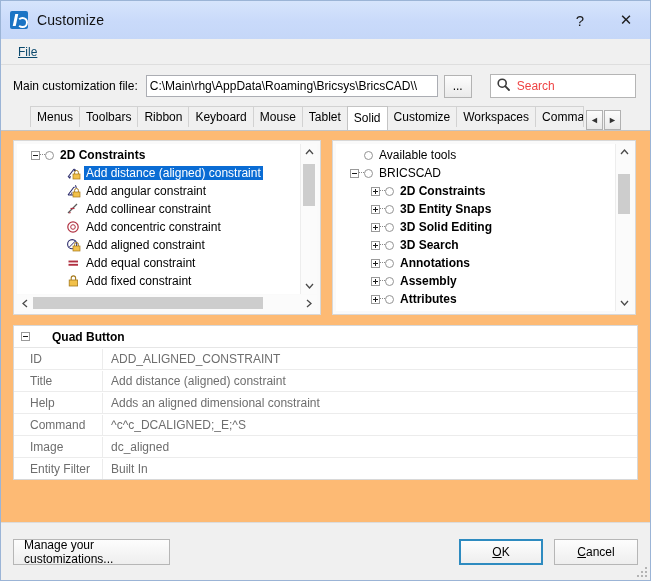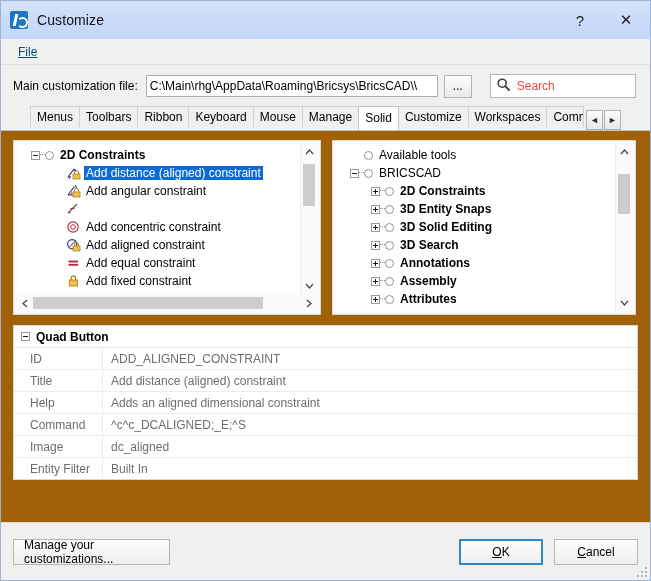--- a/index.html
+++ b/index.html
@@ -194,21 +194,21 @@
     border: 1px solid #b0b0b0;
     background: linear-gradient(to bottom, #fcfcfc, #e9e9e9);
     display: flex; align-items: center; justify-content: center;
     font-size: 9px; color: #333;
     margin-left: 1px;
   }
 
   
   .content {
     flex: 1 1 auto;
-    background: #a16207;
+    background: #fdba74;
     border-top: 1px solid #c4c4c4;
     padding: 9px 12px 0 12px;
     box-sizing: border-box;
     display: flex;
     flex-direction: column;
   }
   .panels {
     display: flex;
     gap: 11px;
     height: 175px;
@@ -353,21 +353,21 @@
     flex: 0 0 auto;
   }
   .propgroup-head {
     display: flex;
     align-items: center;
     height: 21px;
     padding-left: 7px;
     gap: 6px;
     border-bottom: 1px solid #e6e6e6;
   }
-  .propgroup-title { font-weight: bold; font-size: 12px; }
+  .propgroup-title { font-weight: bold; font-size: 12px; margin-left: 16px; }
   .prow {
     display: flex;
     height: 21px;
     border-bottom: 1px solid #ececec;
     align-items: center;
   }
   .prow:last-child { border-bottom: none; }
   .pname {
     width: 82px;
     flex: 0 0 auto;
@@ -465,21 +465,21 @@
       <span class="search-ph">Search</span>
     </div>
   </div>
 
   <div class="tabstrip">
     <div class="tab">Menus</div>
     <div class="tab">Toolbars</div>
     <div class="tab">Ribbon</div>
     <div class="tab">Keyboard</div>
     <div class="tab">Mouse</div>
-    <div class="tab">Manage</div>
+    <div class="tab">Tablet</div>
     <div class="tab selected">Solid</div>
     <div class="tab">Customize</div>
     <div class="tab">Workspaces</div>
     <div class="tab clipped">Comman</div>
     <div class="tab-scrollers">
       <div class="tab-scroll">◄</div>
       <div class="tab-scroll">►</div>
     </div>
   </div>
 
@@ -527,20 +527,21 @@
               <div class="trow">
                 <span class="indent" style="width:35px"></span>
                 <span class="indent" style="width:14px"></span>
                 <span class="cicon">
                   <svg width="15" height="14" viewBox="0 0 15 14">
                     <line x1="2" y1="11" x2="11" y2="2" stroke="#5a5a5a" stroke-width="1.2"></line>
                     <line x1="4.5" y1="6.5" x2="8.5" y2="6.5" stroke="#b03040" stroke-width="1.2"></line>
                     <path d="M3 10 l2.2 .4 -1.6 1.4 z" fill="#b03040"></path>
                   </svg>
                 </span>
+                <span class="lbl">Add collinear constraint</span>
               </div>
               <div class="trow">
                 <span class="indent" style="width:35px"></span>
                 <span class="indent" style="width:14px"></span>
                 <span class="cicon">
                   <svg width="15" height="14" viewBox="0 0 15 14">
                     <circle cx="7" cy="7" r="5.2" fill="none" stroke="#b03040" stroke-width="1.2"></circle>
                     <circle cx="7" cy="7" r="2.3" fill="none" stroke="#b03040" stroke-width="1"></circle>
                   </svg>
                 </span>

